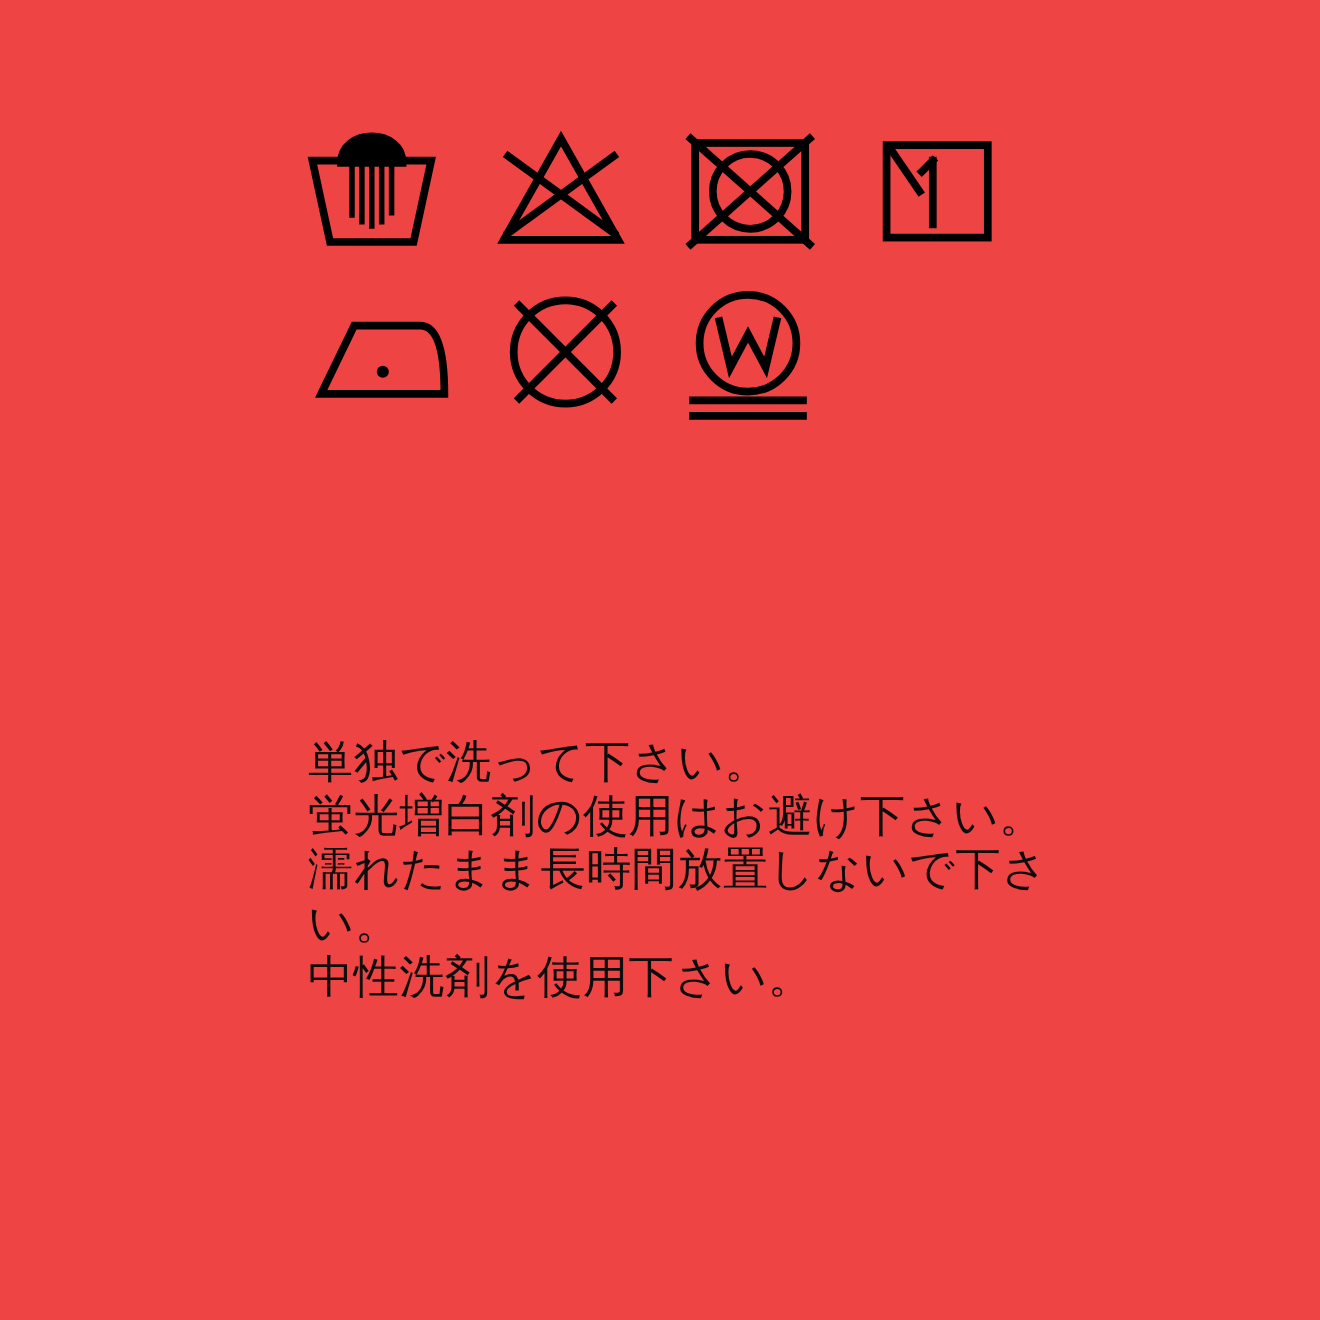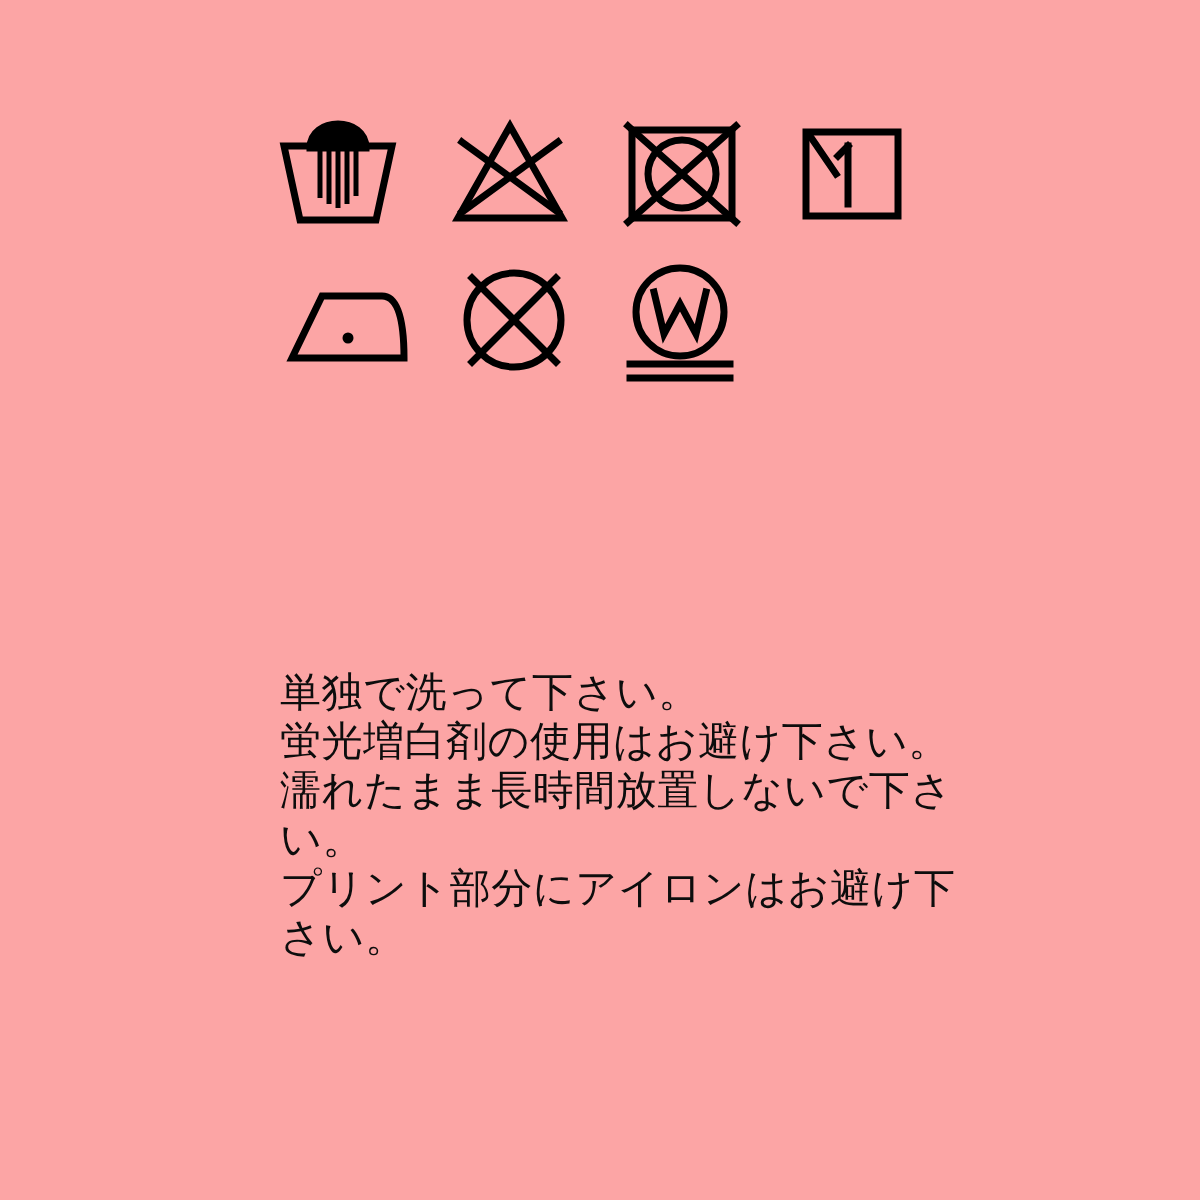--- a/index.html
+++ b/index.html
@@ -11,21 +11,21 @@
     width: 1200px;
     height: 1200px;
     font-family: "Liberation Sans", sans-serif;
     color: #000000;
     position: relative;
     overflow: hidden;
   }
   .sheet {
     position: absolute;
     inset: 0;
-    background: #fca5a5;
+    background: #ef4444;
   }
   .symbol-rows {
     position: absolute;
     left: 276px;
     top: 112px;
     width: 640px;
   }
   .symbol-row {
     display: flex;
     align-items: flex-start;
@@ -151,16 +151,16 @@
       </div>
 
     </div>
 
   </div>
 
   <div class="care-text">
     <div class="care-line">単独で洗って下さい。</div>
     <div class="care-line">蛍光増白剤の使用はお避け下さい。</div>
     <div class="care-line">濡れたまま長時間放置しないで下さい。</div>
-    <div class="care-line">プリント部分にアイロンはお避け下さい。</div>
+    <div class="care-line">中性洗剤を使用下さい。</div>
   </div>
 
 </div>
 
 </body></html>

